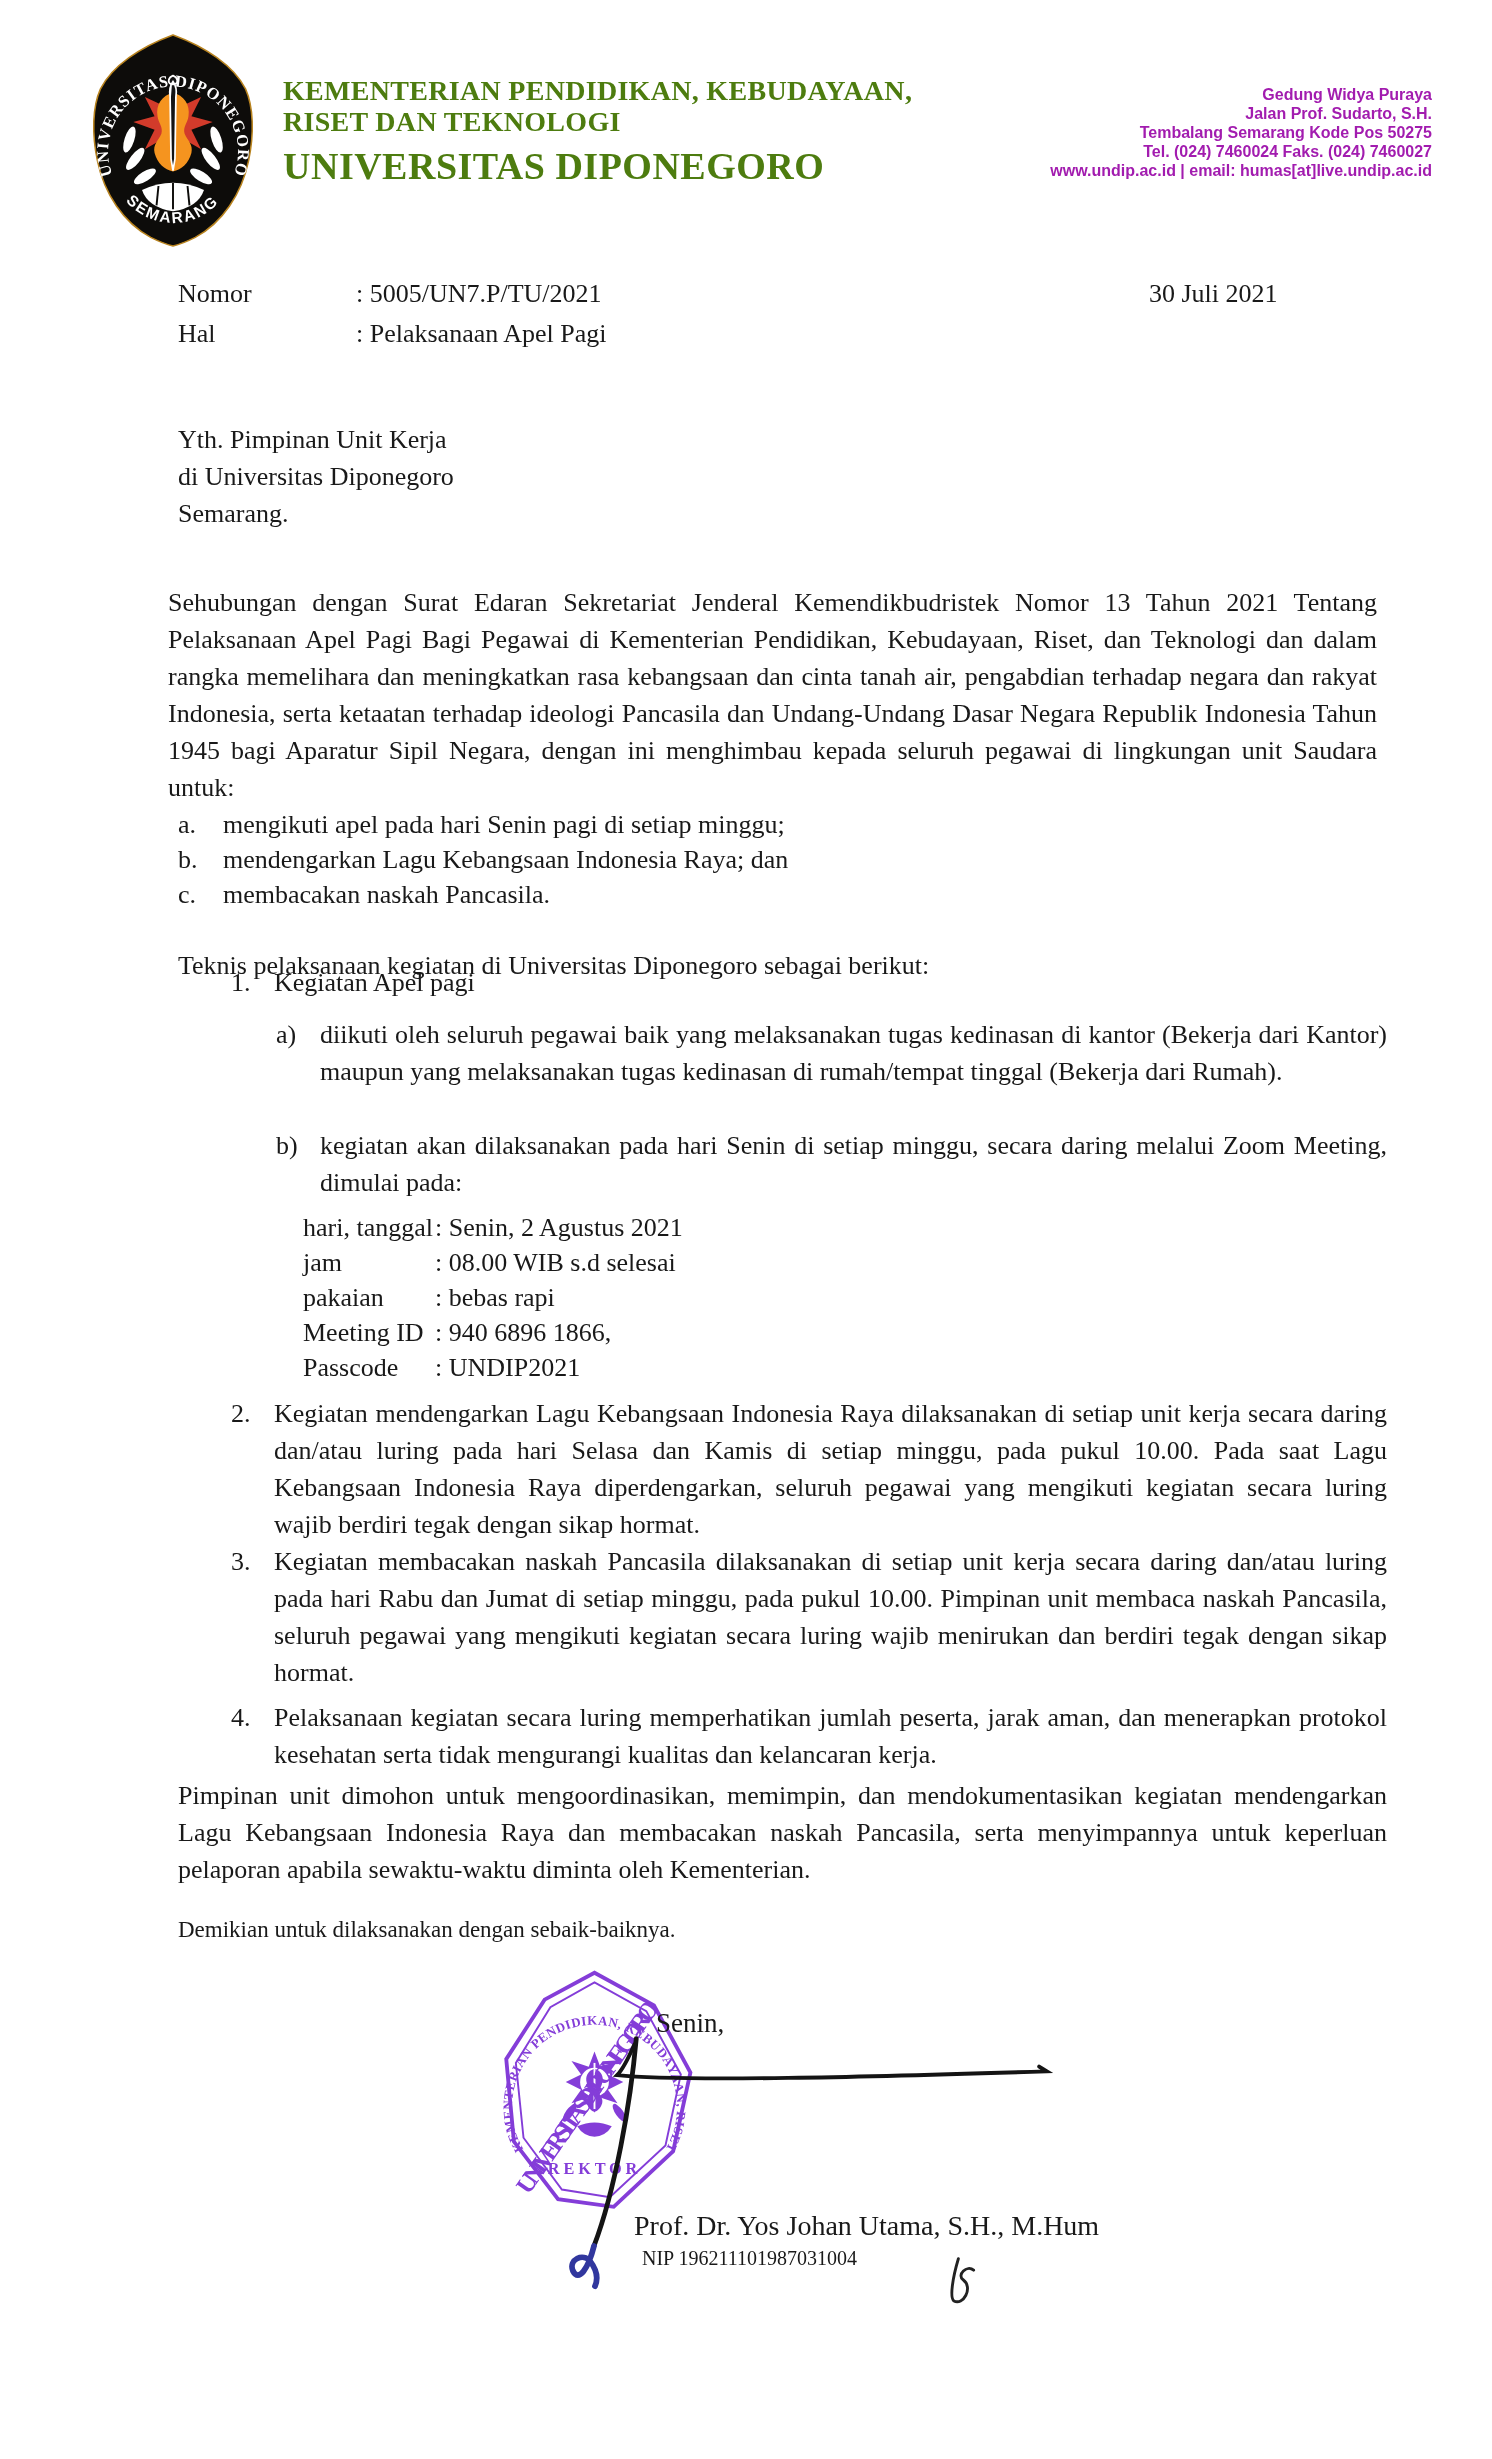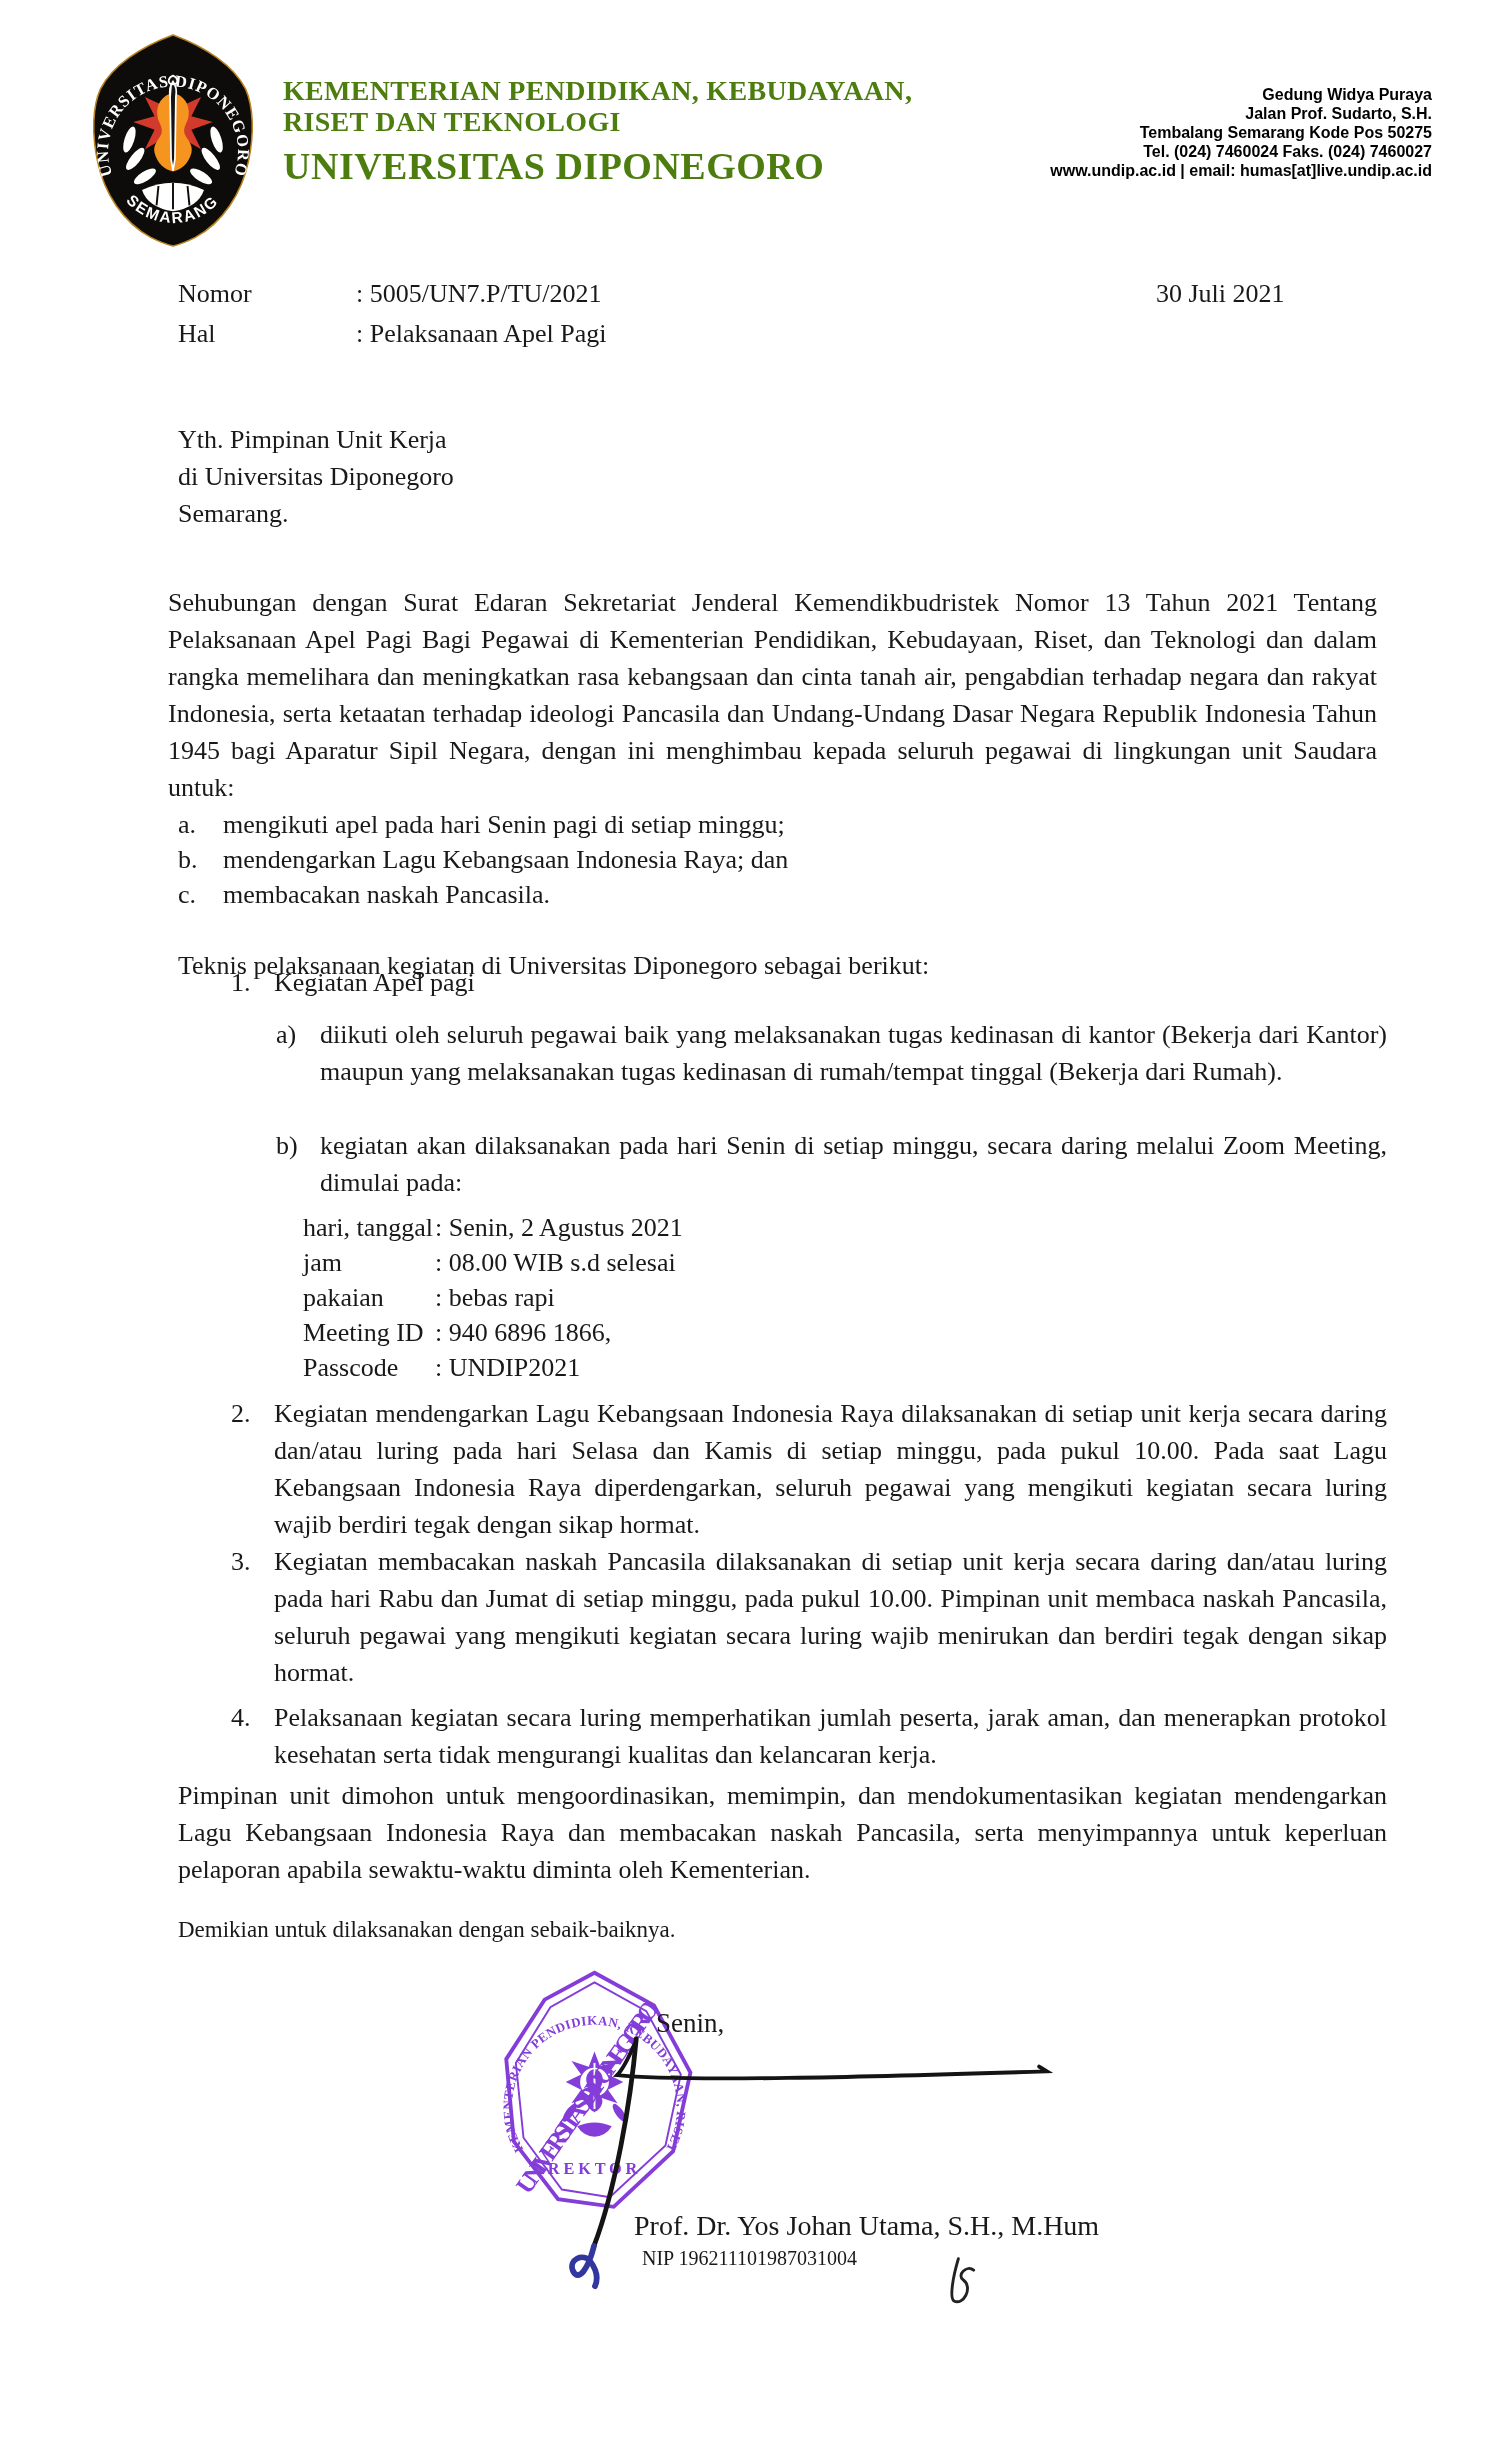--- a/index.html
+++ b/index.html
@@ -7,29 +7,29 @@
     position:relative;width:1493px;height:2459px;background:#ffffff;
     font-family:"Liberation Serif","DejaVu Serif",serif;color:#191919;
     margin:0 auto;overflow:hidden;
   }
   
   .logo{position:absolute;left:81px;top:32px;width:184px;height:217px;}
   .title-block{position:absolute;left:283px;top:75px;color:#4d7c0f;font-weight:bold;line-height:1.12;}
   .title-line{font-size:28px;letter-spacing:0.3px;}
   .title-univ{font-size:38px;letter-spacing:0.5px;margin-top:7.7px;}
   .address-block{
-    position:absolute;right:61px;top:85px;text-align:right;color:#000000;
+    position:absolute;right:61px;top:85px;text-align:right;color:#a21caf;
     font-family:"Liberation Sans","DejaVu Sans",sans-serif;font-weight:bold;
     font-size:16px;line-height:19px;
   }
   
   .meta{position:absolute;left:178px;top:279px;font-size:26px;}
   .meta-row{display:flex;height:40px;}
   .meta-label{width:178px;}
-  .date{position:absolute;left:1149px;top:279px;font-size:26px;margin-left:7px;}
+  .date{position:absolute;left:1149px;top:279px;font-size:26px;}
   
   .recipient{position:absolute;left:178px;top:421px;font-size:26px;line-height:37px;}
   .para{font-size:26px;line-height:37px;text-align:justify;}
   .opening{position:absolute;left:168px;top:584px;width:1209px;}
   .abc{position:absolute;left:178px;top:807px;font-size:26px;line-height:35px;}
   .abc-row{display:flex;}
   .abc-mk{width:45px;}
   .teknis{position:absolute;left:178px;top:915px;font-size:26px;margin-top:36px;}
   .li{display:flex;}
   .li .mk{flex:0 0 43px;}

